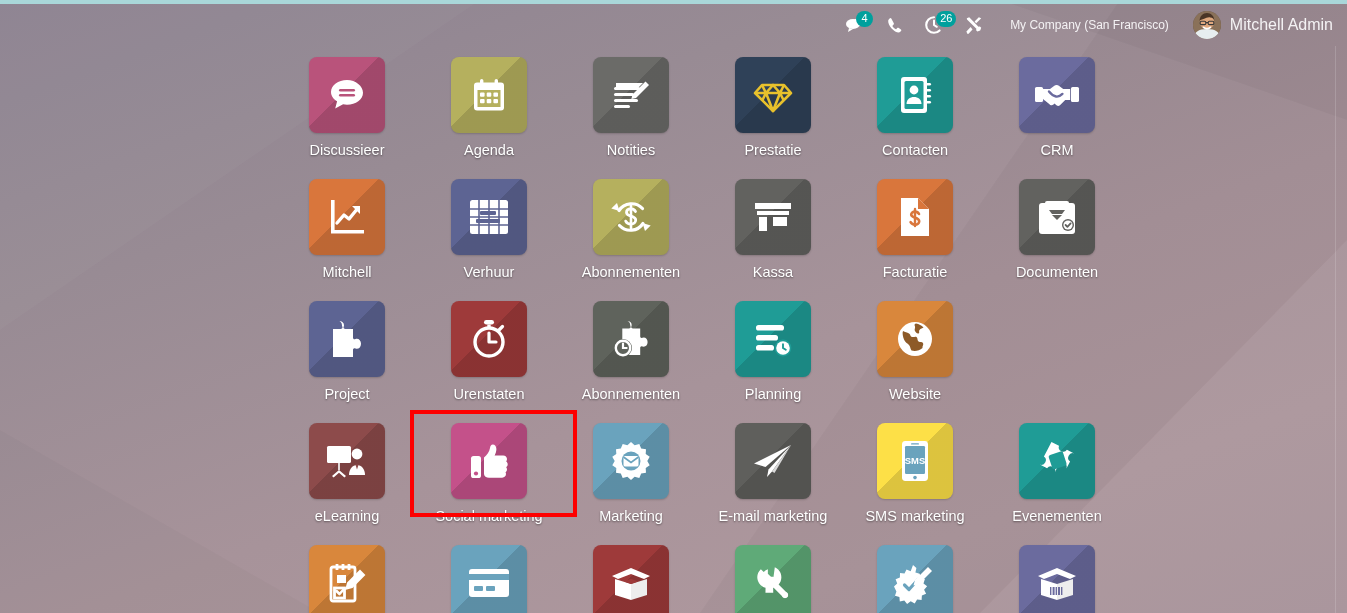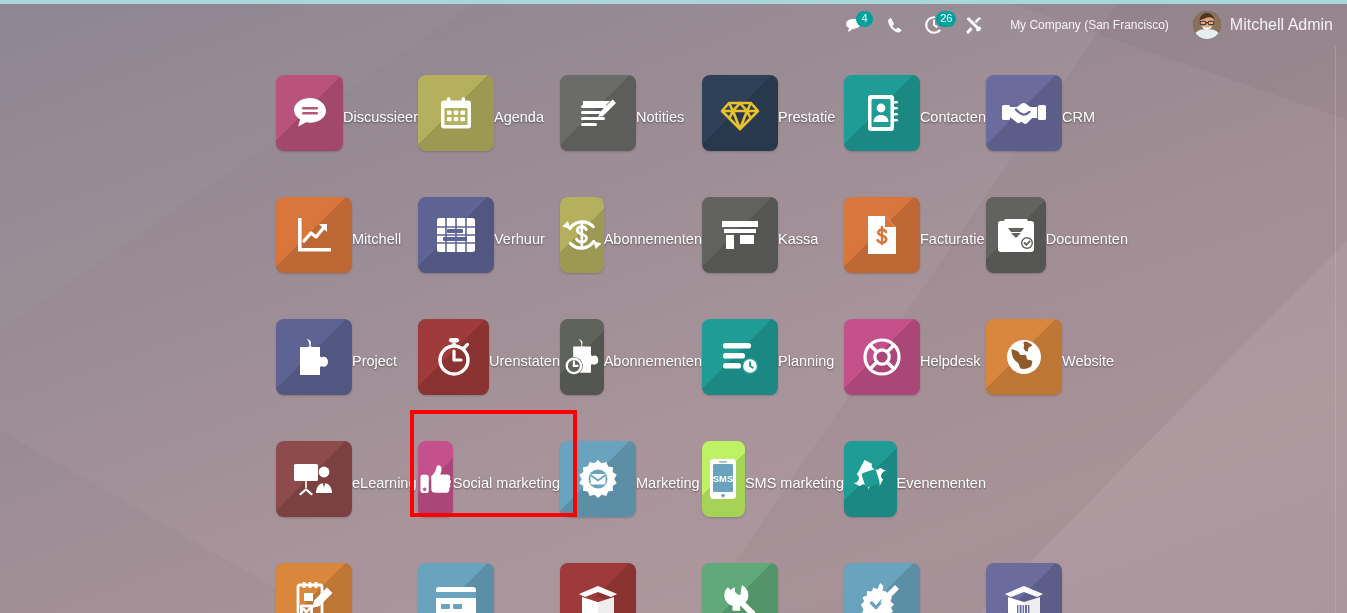--- a/index.html
+++ b/index.html
@@ -92,21 +92,21 @@
   }
   .app-row {
     display: flex;
     justify-content: flex-start;
     padding-left: 276px;
     height: 122px;
   }
   .app {
     width: 142px;
     display: flex;
-    flex-direction: row;
+    flex-direction: column;
     align-items: center;
     padding-top: 11px;
     text-decoration: none;
     position: relative;
   }
   .app-icon {
     width: 76px; height: 76px;
     border-radius: 8px;
     position: relative;
     overflow: hidden;
@@ -426,32 +426,20 @@
           <rect x="4" y="15" width="22" height="5.6" rx="2.6"></rect>
           <rect x="4" y="25" width="18" height="5.6" rx="2.6"></rect>
           <circle cx="31" cy="28" r="8.4" fill="#1f9c96"></circle>
           <circle cx="31" cy="28" r="6.8" fill="#ffffff"></circle>
           <path d="M31 24.2V28l2.8 1.8" stroke="#1f9c96" stroke-width="1.9" fill="none" stroke-linecap="round"></path>
         </svg>
       </span>
       <span class="app-label">Planning</span>
     </a>
     <a class="app">
-      <span class="app-icon" style="background:#c4518a">
-        <svg width="44" height="44" viewBox="0 0 44 44" fill="none">
-          <circle cx="22" cy="22" r="17" stroke="#ffffff" stroke-width="3.2"></circle>
-          <circle cx="22" cy="22" r="7.2" stroke="#ffffff" stroke-width="3.2"></circle>
-          <g stroke="#ffffff" stroke-width="3.4" stroke-linecap="round">
-            <path d="M10.2 10.2l6.8 6.8M33.8 10.2L27 17M10.2 33.8l6.8-6.8M33.8 33.8L27 27"></path>
-          </g>
-        </svg>
-      </span>
-      <span class="app-label">Helpdesk</span>
-    </a>
-    <a class="app">
       <span class="app-icon" style="background:#d9873c">
         <svg width="42" height="42" viewBox="0 0 42 42">
           <circle cx="21" cy="21" r="17" fill="#ffffff"></circle>
           <path d="M9 13c2 1.5 4 1 6 2.5s1 3 3 3.5 3-1 4.5 0 .5 3.5 2 4.5 3.5 0 4.5 1.5-1 3.5-.5 5c-3 2.5-7 3.5-11 2.5-1.5-2-1-4-2.5-5.5S11 24 10 21.5 8 15 9 13z" fill="#8d5a28"></path>
           <path d="M22 5.5c3 .5 5.5 2 7.5 4-1 1-3 1-4 2.5s.5 3-1 3.5-2.5-1-3.5-2.5.5-3 0-4.5-1-2.5 1-3z" fill="#8d5a28"></path>
         </svg>
       </span>
       <span class="app-label">Website</span>
     </a>
   </div>
@@ -485,21 +473,31 @@
         <svg width="44" height="44" viewBox="0 0 44 44" fill="#ffffff">
           <path d="M22 3l3.6 3.2 4.7-1.2 1.9 4.5 4.8.8-.3 4.8 4 2.7-2.4 4.2 2.4 4.2-4 2.7.3 4.8-4.8.8-1.9 4.5-4.7-1.2L22 41l-3.6-3.2-4.7 1.2-1.9-4.5-4.8-.8.3-4.8-4-2.7 2.4-4.2-2.4-4.2 4-2.7-.3-4.8 4.8-.8 1.9-4.5 4.7 1.2z"></path>
           <circle cx="22" cy="22" r="9.5" fill="#6aa3bd"></circle>
           <rect x="14.5" y="17" width="15" height="10.5" rx="1.4" fill="#ffffff"></rect>
           <path d="M14.5 18l7.5 5.4 7.5-5.4" stroke="#6aa3bd" stroke-width="1.7" fill="none"></path>
         </svg>
       </span>
       <span class="app-label">Marketing</span>
     </a>
     <a class="app">
-      <span class="app-icon" style="background:#bef264">
+      <span class="app-icon" style="background:#5f5f5c">
+        <svg width="44" height="38" viewBox="0 0 44 38" fill="#ffffff">
+          <path d="M40 3L3 21.5l11.5 3.5z"></path>
+          <path d="M40 3L17.5 27.5 16 35l5-5.5z"></path>
+          <path d="M40 3L21 29.5l2.5 1.5z" fill="#d9d9d9"></path>
+        </svg>
+      </span>
+      <span class="app-label">E-mail marketing</span>
+    </a>
+    <a class="app">
+      <span class="app-icon" style="background:#fde047">
         <svg width="34" height="44" viewBox="0 0 34 44" fill="#ffffff">
           <rect x="4" y="2" width="26" height="40" rx="3.4"></rect>
           <rect x="7" y="7" width="20" height="28" rx="1.2" fill="#6aa3bd"></rect>
           <circle cx="17" cy="38.6" r="1.8" fill="#6aa3bd"></circle>
           <rect x="13" y="4.2" width="8" height="1.4" rx=".7" fill="#6aa3bd"></rect>
           <text x="17" y="25" font-family="Liberation Sans, sans-serif" font-size="9.4" font-weight="bold" fill="#ffffff" text-anchor="middle">SMS</text>
         </svg>
       </span>
       <span class="app-label">SMS marketing</span>
     </a>

